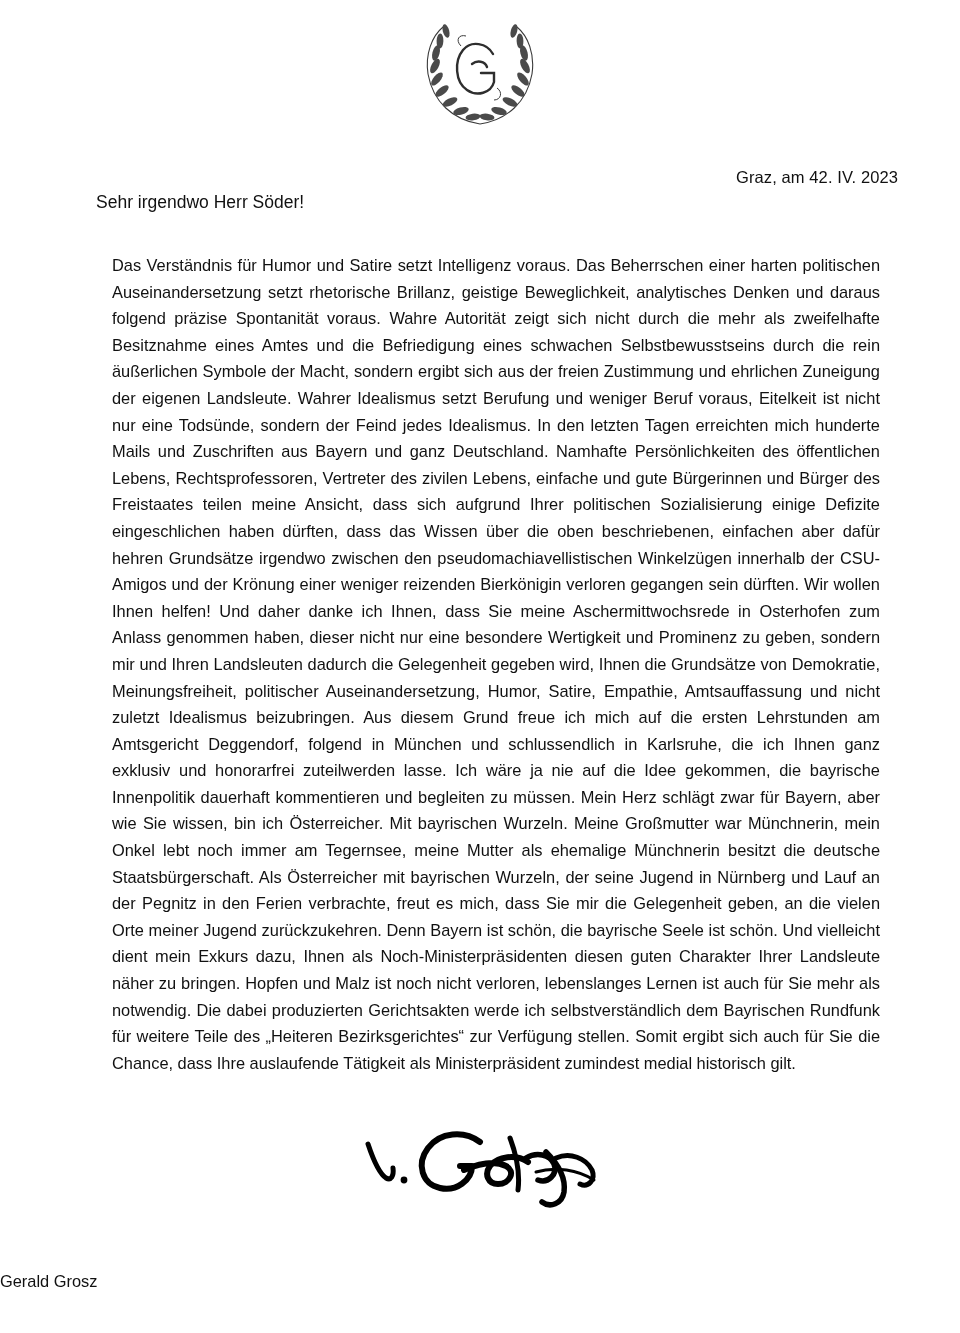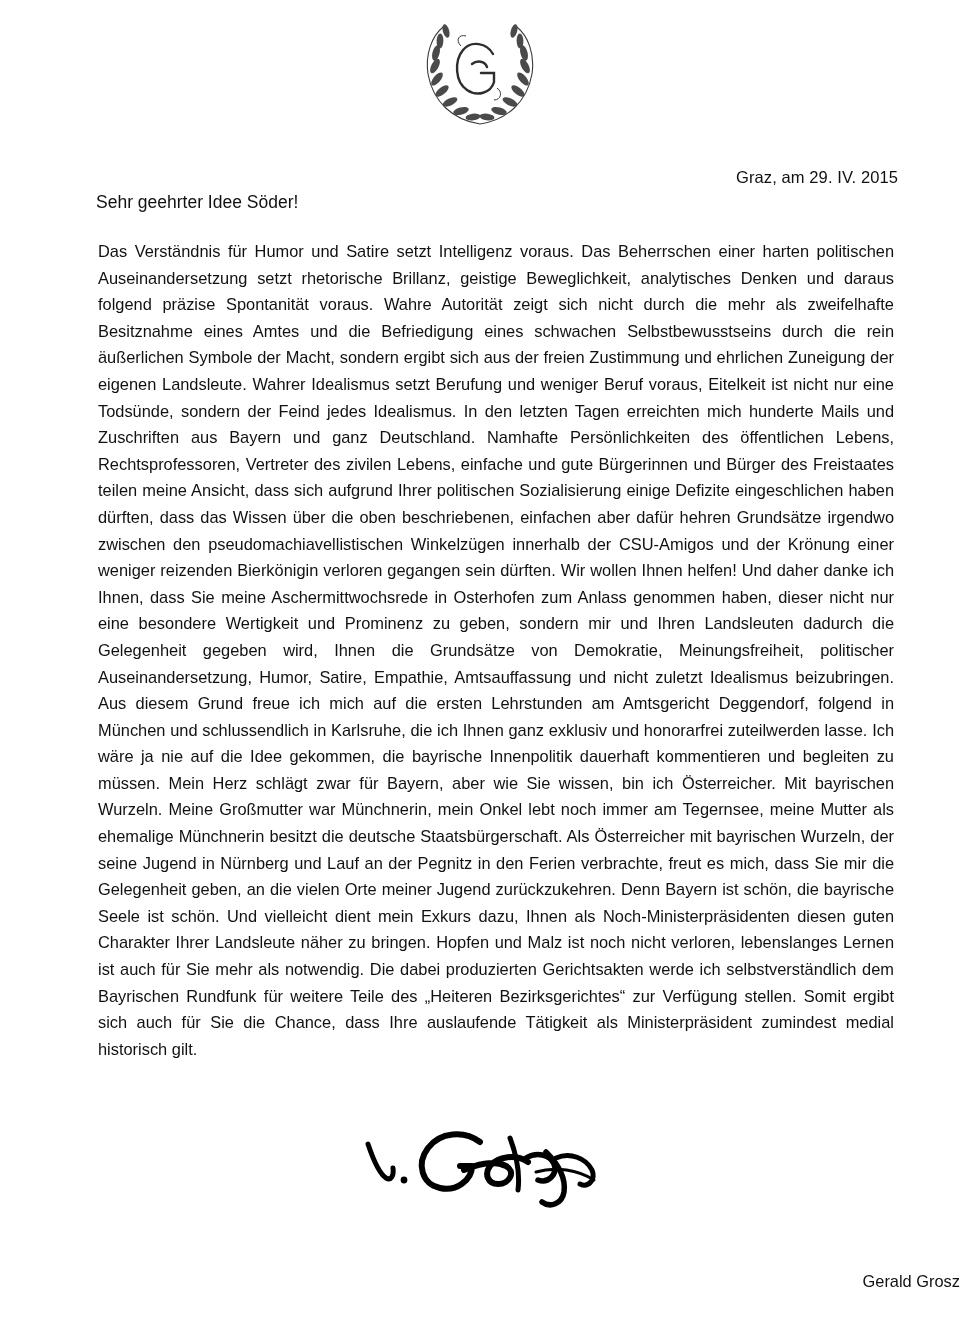--- a/index.html
+++ b/index.html
@@ -61,21 +61,21 @@
     top: 236px;
     left: 96px;
     width: 800px;
     font-size: 16.4px;
     line-height: 26.6px;
     text-align: justify;
     text-justify: inter-word;
     color: #111;
   }
   .body-block p {
-    margin: 2px;
+    margin: 16px;
     text-align: justify;
   }
 
   
   .closing {
     position: absolute;
     top: 1032px;
     left: 326px;
     font-size: 16.4px;
     line-height: 24px;
@@ -96,21 +96,21 @@
   .signature svg {
     display: block;
   }
 
   
   .signer-name {
     position: absolute;
     top: 1272px;
     left: 0;
     width: 960px;
-    text-align: right;
+    text-align: left;
     font-size: 16.4px;
     color: #111;
   }
 </style>
 </head>
 <body>
 
 <div class="page">
 
   <div class="letterhead">
@@ -150,23 +150,23 @@
           <path d="M57 48 C 62 44, 70 45, 72 51"></path>
         </g>
         <g fill="none" stroke="#3a3a3a" stroke-width="1">
           <path d="M46 30 C 40 24, 44 18, 51 20"></path>
           <path d="M82 72 C 88 76, 86 84, 79 84"></path>
         </g>
       </svg>
     </span>
   </div>
 
-  <div class="date-line">Graz, am 29. IV. 2015</div>
+  <div class="date-line">Graz, am 42. IV. 2023</div>
 
-  <div class="salutation">Sehr geehrter Idee Söder!</div>
+  <div class="salutation">Sehr irgendwo Herr Söder!</div>
 
   <div class="body-block">
     <p>Das Verständnis für Humor und Satire setzt Intelligenz voraus. Das Beherrschen einer harten politischen Auseinandersetzung setzt rhetorische Brillanz, geistige Beweglichkeit, analytisches Denken und daraus folgend präzise Spontanität voraus. Wahre Autorität zeigt sich nicht durch die mehr als zweifelhafte Besitznahme eines Amtes und die Befriedigung eines schwachen Selbstbewusstseins durch die rein äußerlichen Symbole der Macht, sondern ergibt sich aus der freien Zustimmung und ehrlichen Zuneigung der eigenen Landsleute. Wahrer Idealismus setzt Berufung und weniger Beruf voraus, Eitelkeit ist nicht nur eine Todsünde, sondern der Feind jedes Idealismus. In den letzten Tagen erreichten mich hunderte Mails und Zuschriften aus Bayern und ganz Deutschland. Namhafte Persönlichkeiten des öffentlichen Lebens, Rechtsprofessoren, Vertreter des zivilen Lebens, einfache und gute Bürgerinnen und Bürger des Freistaates teilen meine Ansicht, dass sich aufgrund Ihrer politischen Sozialisierung einige Defizite eingeschlichen haben dürften, dass das Wissen über die oben beschriebenen, einfachen aber dafür hehren Grundsätze irgendwo zwischen den pseudomachiavellistischen Winkelzügen innerhalb der CSU-Amigos und der Krönung einer weniger reizenden Bierkönigin verloren gegangen sein dürften. Wir wollen Ihnen helfen! Und daher danke ich Ihnen, dass Sie meine Aschermittwochsrede in Osterhofen zum Anlass genommen haben, dieser nicht nur eine besondere Wertigkeit und Prominenz zu geben, sondern mir und Ihren Landsleuten dadurch die Gelegenheit gegeben wird, Ihnen die Grundsätze von Demokratie, Meinungsfreiheit, politischer Auseinandersetzung, Humor, Satire, Empathie, Amtsauffassung und nicht zuletzt Idealismus beizubringen. Aus diesem Grund freue ich mich auf die ersten Lehrstunden am Amtsgericht Deggendorf, folgend in München und schlussendlich in Karlsruhe, die ich Ihnen ganz exklusiv und honorarfrei zuteilwerden lasse. Ich wäre ja nie auf die Idee gekommen, die bayrische Innenpolitik dauerhaft kommentieren und begleiten zu müssen. Mein Herz schlägt zwar für Bayern, aber wie Sie wissen, bin ich Österreicher. Mit bayrischen Wurzeln. Meine Großmutter war Münchnerin, mein Onkel lebt noch immer am Tegernsee, meine Mutter als ehemalige Münchnerin besitzt die deutsche Staatsbürgerschaft. Als Österreicher mit bayrischen Wurzeln, der seine Jugend in Nürnberg und Lauf an der Pegnitz in den Ferien verbrachte, freut es mich, dass Sie mir die Gelegenheit geben, an die vielen Orte meiner Jugend zurückzukehren. Denn Bayern ist schön, die bayrische Seele ist schön. Und vielleicht dient mein Exkurs dazu, Ihnen als Noch-Ministerpräsidenten diesen guten Charakter Ihrer Landsleute näher zu bringen. Hopfen und Malz ist noch nicht verloren, lebenslanges Lernen ist auch für Sie mehr als notwendig. Die dabei produzierten Gerichtsakten werde ich selbstverständlich dem Bayrischen Rundfunk für weitere Teile des „Heiteren Bezirksgerichtes“ zur Verfügung stellen. Somit ergibt sich auch für Sie die Chance, dass Ihre auslaufende Tätigkeit als Ministerpräsident zumindest medial historisch gilt.</p>
   </div>
 
   <div class="closing">
   </div>
 
   <div class="signature">
     <svg viewBox="0 0 260 110" width="260" height="110" xmlns="http://www.w3.org/2000/svg">

